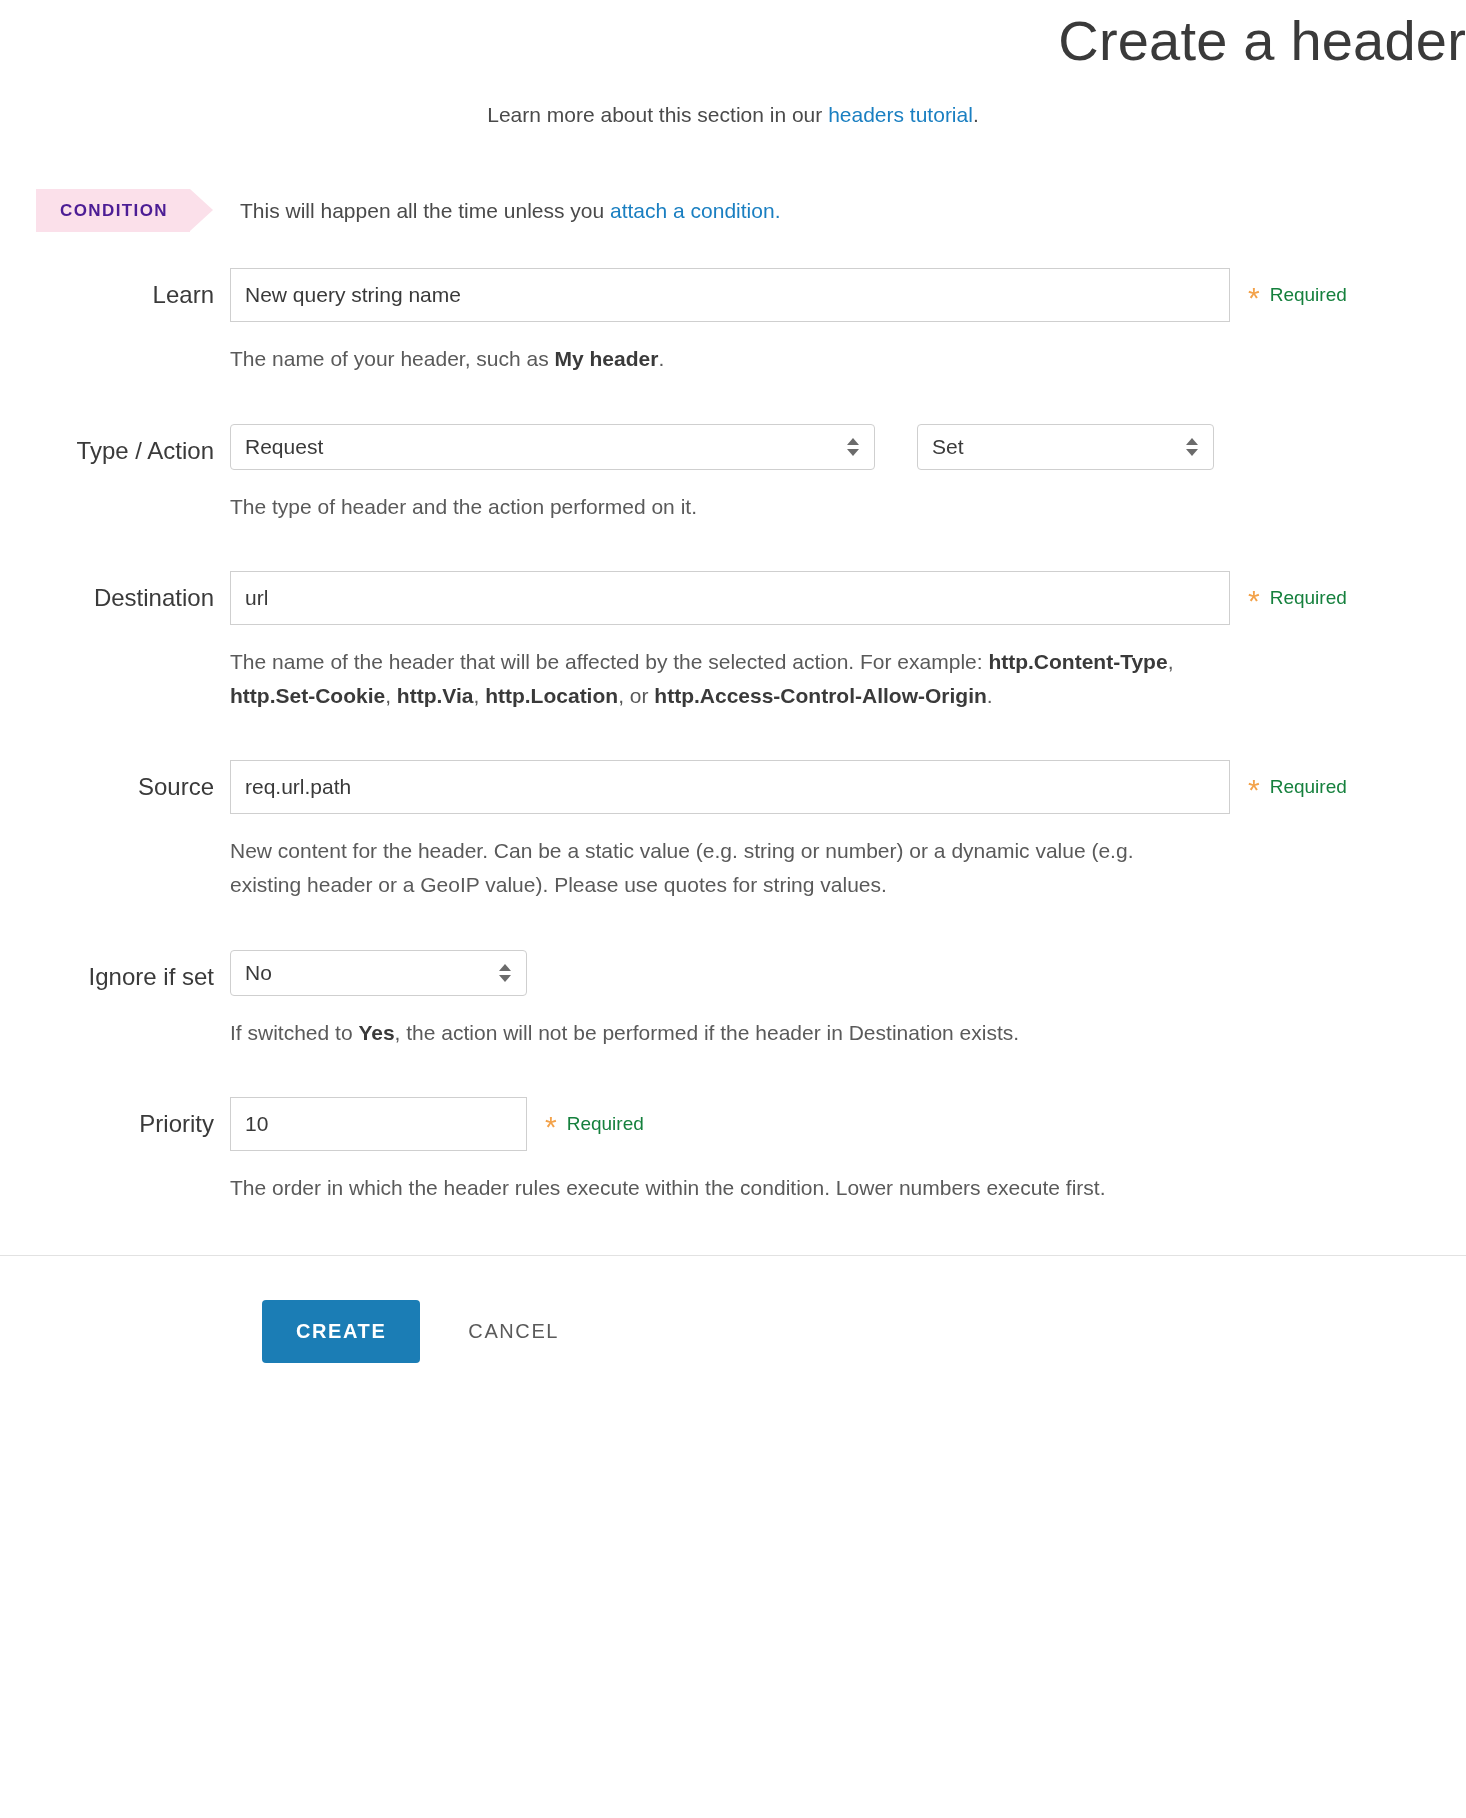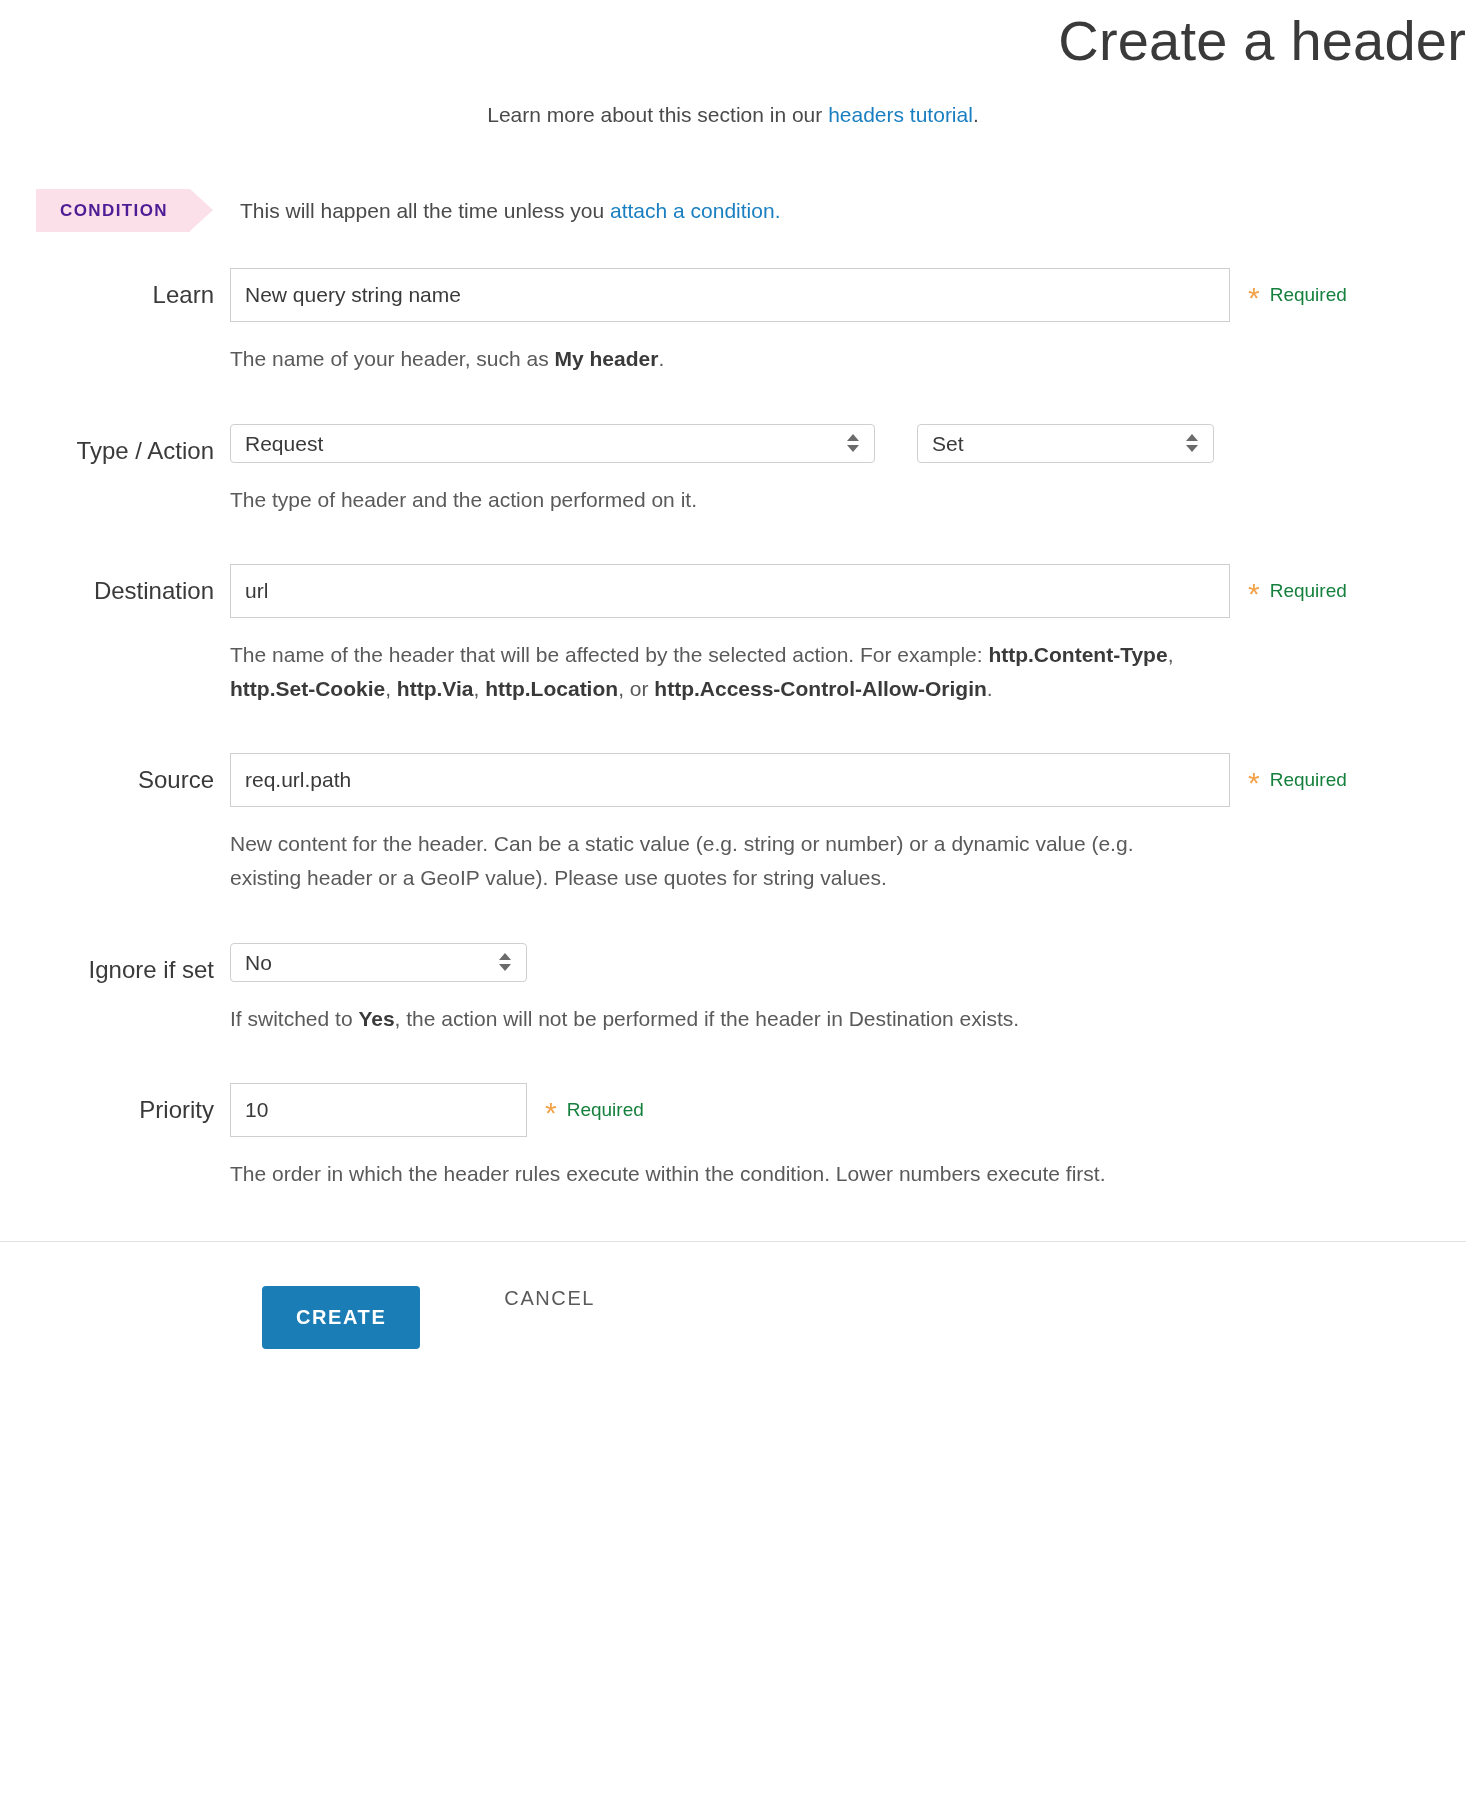--- a/index.html
+++ b/index.html
@@ -140,21 +140,21 @@
     max-width: 980px;
   }
   .helper b { color: #3a3a3a; font-weight: bold; }
 
   .select-wrap {
     position: relative;
     display: inline-block;
   }
   select.sel {
     box-sizing: border-box;
-    height: 39px;
+    height: 46px;
     border: 1px solid #cfcfcf;
     border-radius: 4px;
     background: #fff;
     font-size: 21px;
     color: #3a3a3a;
     font-family: "Liberation Sans", sans-serif;
     padding: 0 44px 0 14px;
     -webkit-appearance: none;
     appearance: none;
     outline: none;
@@ -187,23 +187,22 @@
     border-top: 7px solid #6b6b6b;
   }
   .gap-md { height: 48px; }
 
   .divider {
     margin-top: 50px;
     border-top: 1px solid #e2e2e2;
   }
   .footer {
     display: flex;
-    align-items: flex-start;
+    align-items: center;
     padding: 44px 0 40px 262px;
-    gap: 36px;
   }
   .btn-create {
     background: #1b7db5;
     color: #ffffff;
     border: none;
     border-radius: 4px;
     font-size: 20px;
     letter-spacing: 1.6px;
     font-weight: bold;
     padding: 20px 34px;

